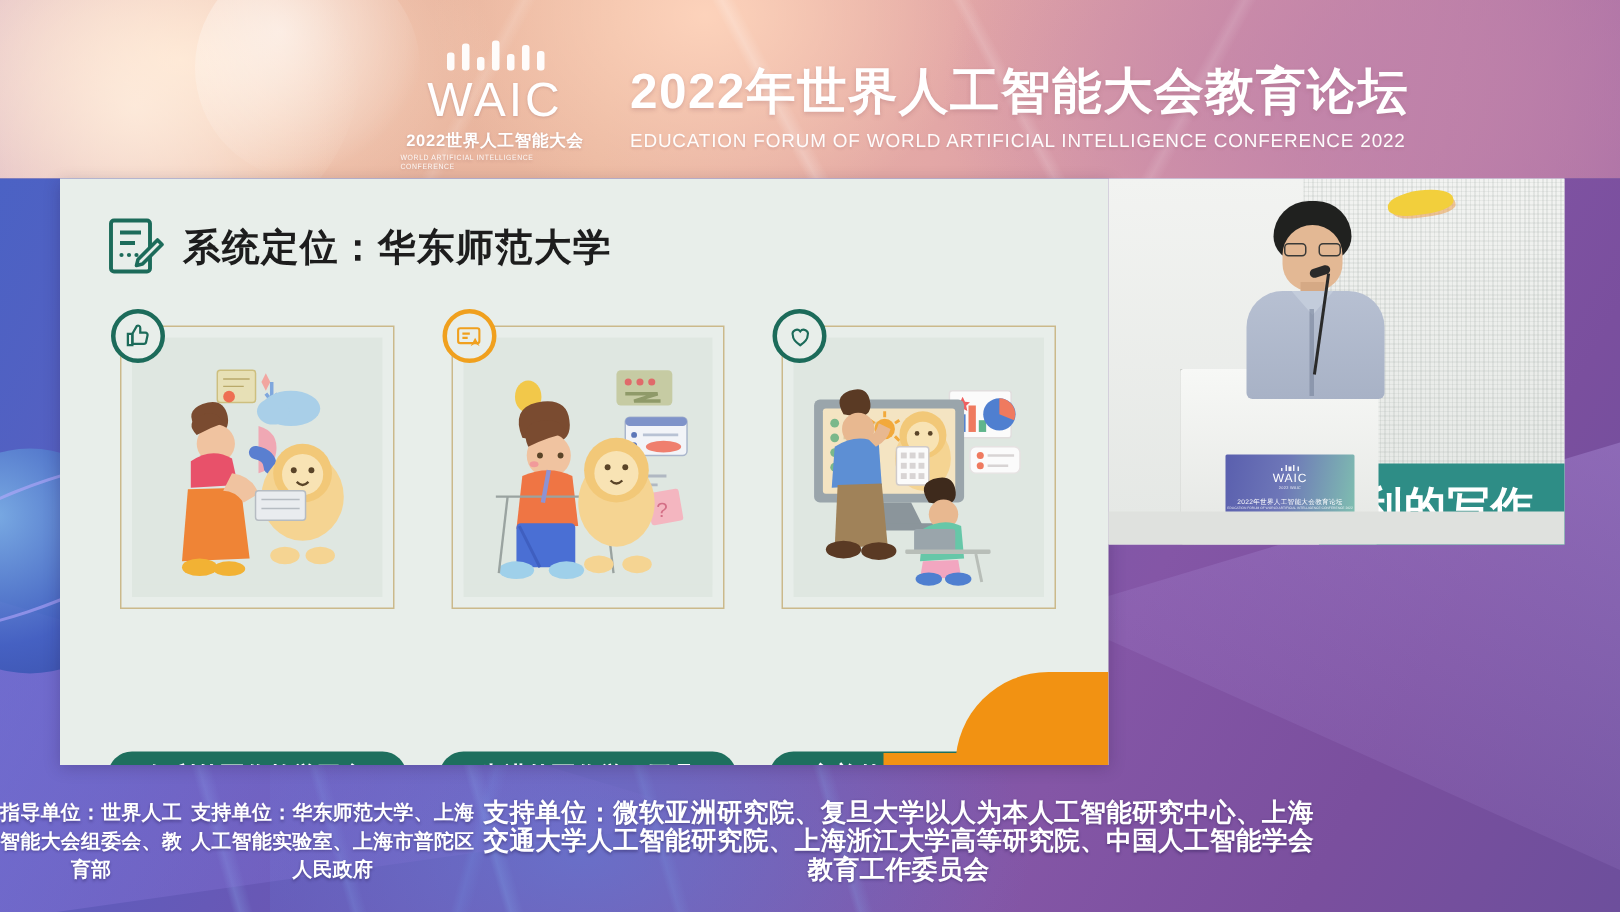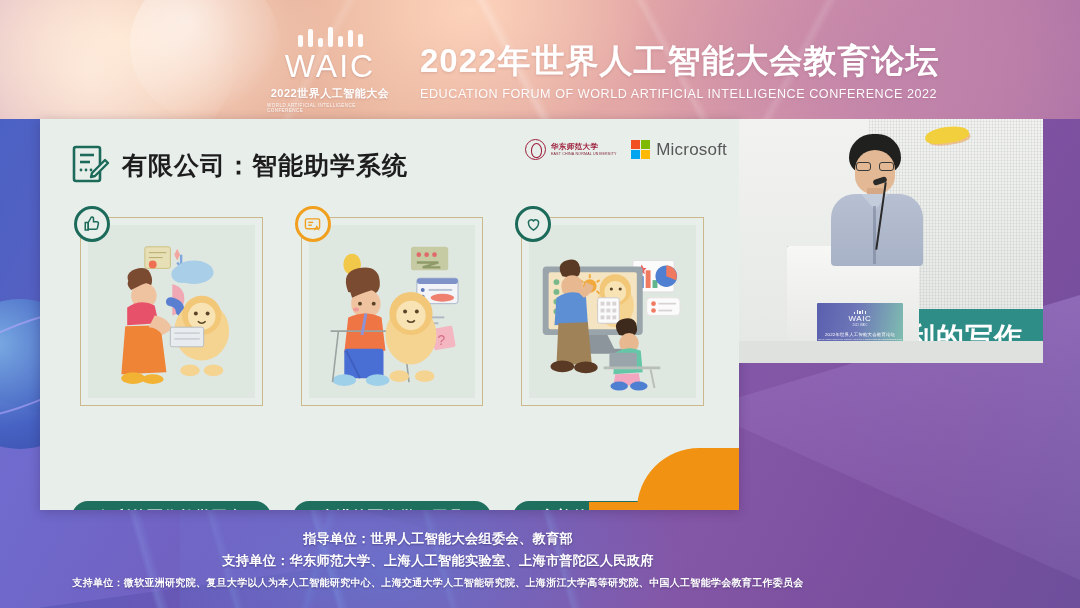--- a/index.html
+++ b/index.html
@@ -228,29 +228,29 @@
   .v-collar{ position:absolute; left:44px; top:60px; width:28px; height:16px; background:#c3ccdb; clip-path:polygon(0 0,100% 0,50% 100%); }
   .v-placket{ position:absolute; left:56px; top:72px; width:3px; height:58px; background:rgba(120,132,155,.6);}
   .v-mic{ position:absolute; left:63px; top:48px; width:2px; height:68px; background:#2a2a2a; transform:rotate(8deg);}
   .v-mic-h{ position:absolute; left:56px; top:44px; width:14px; height:6px; background:#2a2a2a; border-radius:3px; transform:rotate(-18deg);}
 
   .v-floor{ position:absolute; left:0; bottom:0; width:304px; height:22px; background:#dfe1de; }
 
   
   .footer{
     position:absolute; left:0; top:512px; width:876px; height:96px;
-    display:flex; flex-direction:column; align-items:center; justify-content:center;
+    display:flex; flex-direction:row; align-items:center; justify-content:center;
     gap:3px; text-align:center; z-index:5;
   }
   .footer div{
     color:#fff; font-size:13.2px; font-weight:700; letter-spacing:.3px; line-height:19px;
     text-shadow:0 1px 2px rgba(30,20,70,.4);
     font-family:"Liberation Sans",sans-serif;
   }
-  .footer .f4{ font-size:10px;font-family:Liberation Serif, serif; }
+  .footer .f4{ font-size:17px;font-family:Liberation Serif, serif; }
 </style>
 </head>
 <body>
 
 <div id="stage">
 
   <div class="header-band">
     <div class="header-orb2"></div>
     <div class="header-orb"></div>
 
@@ -289,40 +289,22 @@
         <rect x="2" y="2" width="26" height="34" rx="2" fill="none" stroke="#1c6b5a" stroke-width="2.6"></rect>
         <line x1="8" y1="10" x2="22" y2="10" stroke="#1c6b5a" stroke-width="2.6"></line>
         <line x1="8" y1="17" x2="18" y2="17" stroke="#1c6b5a" stroke-width="2.6"></line>
         <circle cx="9" cy="25" r="1.4" fill="#1c6b5a"></circle>
           <circle cx="14" cy="25" r="1.4" fill="#1c6b5a"></circle>
           <circle cx="19" cy="25" r="1.4" fill="#1c6b5a"></circle>
         <path d="M33 15 L36 18 L23 31 L19 32 L20 28 Z" fill="#e8eeea" stroke="#1c6b5a" stroke-width="2.4" stroke-linejoin="round"></path>
       </svg>
     </span>
 
-    <div class="slide-title">有限公司：智能助学系统</div>
-
-    <div class="logos">
-      <div class="ecnu">
-        <span class="ecnu-seal"></span>
-        <span class="ecnu-txt">
-          <span class="ecnu-cn" style="display:block">华东师范大学</span>
-          <span class="ecnu-en" style="display:block">EAST CHINA NORMAL UNIVERSITY</span>
-        </span>
-      </div>
-      <div class="ms">
-        <span class="ms-grid">
-          <i style="background:#f25022"></i>
-            <i style="background:#7fba00"></i>
-          <i style="background:#00a4ef"></i>
-            <i style="background:#ffb900"></i>
-        </span>
-        <span class="ms-name">Microsoft</span>
-      </div>
-    </div>
+    <div class="slide-title">系统定位：华东师范大学</div>
+
 
     <div class="cards">
 
       <div class="card">
         <div class="card-frame"></div>
         <div class="badge">
           <svg width="18" height="18" viewBox="0 0 24 24" fill="none" stroke="#1c6b5a" stroke-width="2">
             <path d="M7 10v10H3V10z"></path>
               <path d="M7 10l4-7a2 2 0 013 1.8V9h4.5a2 2 0 012 2.4l-1.3 6A2 2 0 0117.2 19H7z"></path>
           </svg>

